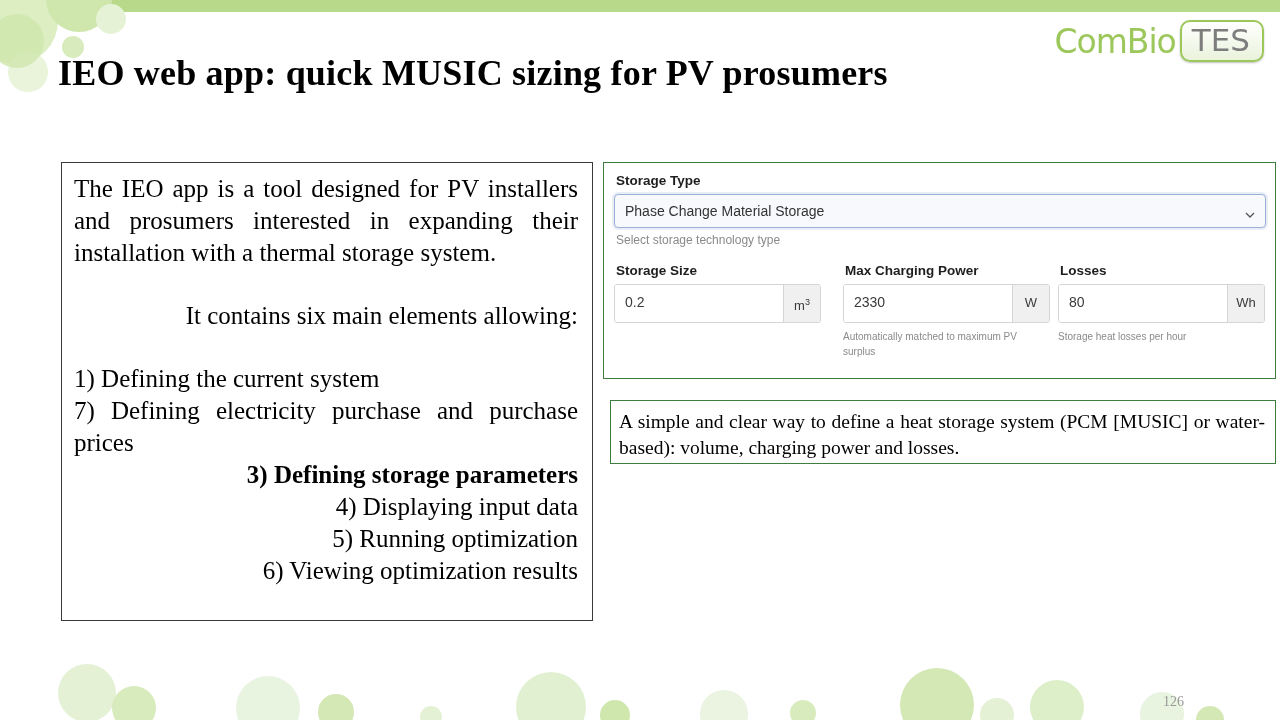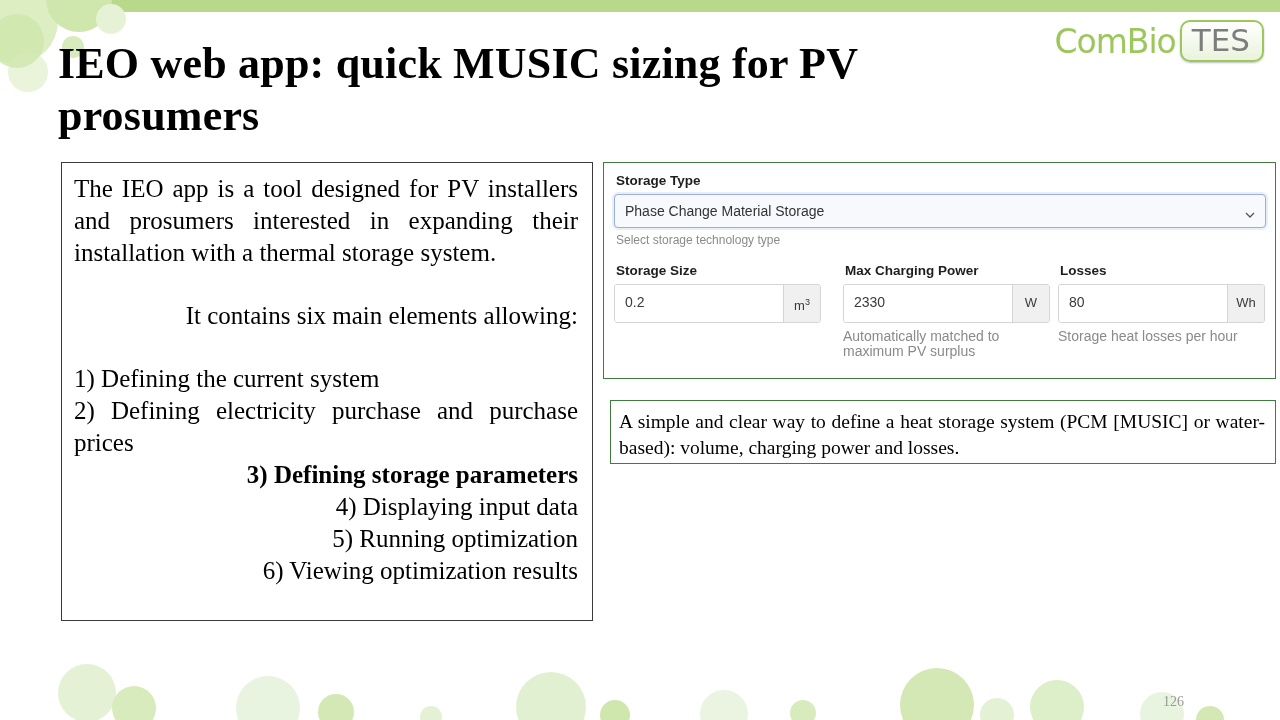--- a/index.html
+++ b/index.html
@@ -25,25 +25,25 @@
   .bubble {
     position: absolute;
     border-radius: 50%;
     pointer-events: none;
   }
 
   
   .slide-title {
     position: absolute;
     left: 58px;
-    top: 38px;
+    top: 47px;
     width: 960px;
     font-family: "Liberation Serif", serif;
     font-weight: bold;
-    font-size: 44px;
+    font-size: 36px;
     line-height: 52px;
     color: #000000;
     letter-spacing: 0.2px;
   }
 
   
   .logo {
     position: absolute;
     right: 16px;
     top: 18px;
@@ -195,21 +195,21 @@
     color: #3a3a3a;
     font-size: 13px;
     line-height: 35px;
     text-align: center;
   }
   .input-group .unit sup {
     font-size: 9px;
     vertical-align: super;
   }
   .sub-hint {
-    font-size: 14px;
+    font-size: 10px;
     color: #8a8a8a;
     margin-top: 6px;
     width: 196px;
     line-height: 15px;
   }
 
   
   .caption-box {
     position: absolute;
     left: 610px;
@@ -274,21 +274,21 @@
     <span class="logo-tes">TES</span>
   </span>
 </div>
 
 <div class="left-panel">
   <p>The IEO app is a tool designed for PV installers and prosumers interested in expanding their installation with a thermal storage system.</p>
   <div class="spacer"></div>
   <p class="nojust">It contains six main elements allowing:</p>
   <div class="spacer"></div>
   <p>1) Defining the current system</p>
-  <p>2) Defining electricity purchase and purchase prices</p>
+  <p>7) Defining electricity purchase and purchase prices</p>
   <p class="nojust bold-line">3) Defining storage parameters</p>
   <p class="nojust">4) Displaying input data</p>
   <p class="nojust">5) Running optimization</p>
   <p class="nojust">6) Viewing optimization results</p>
 </div>
 
 <div class="form-card">
 
   <div class="field-label">Storage Type</div>
   <div class="select-wrap">

